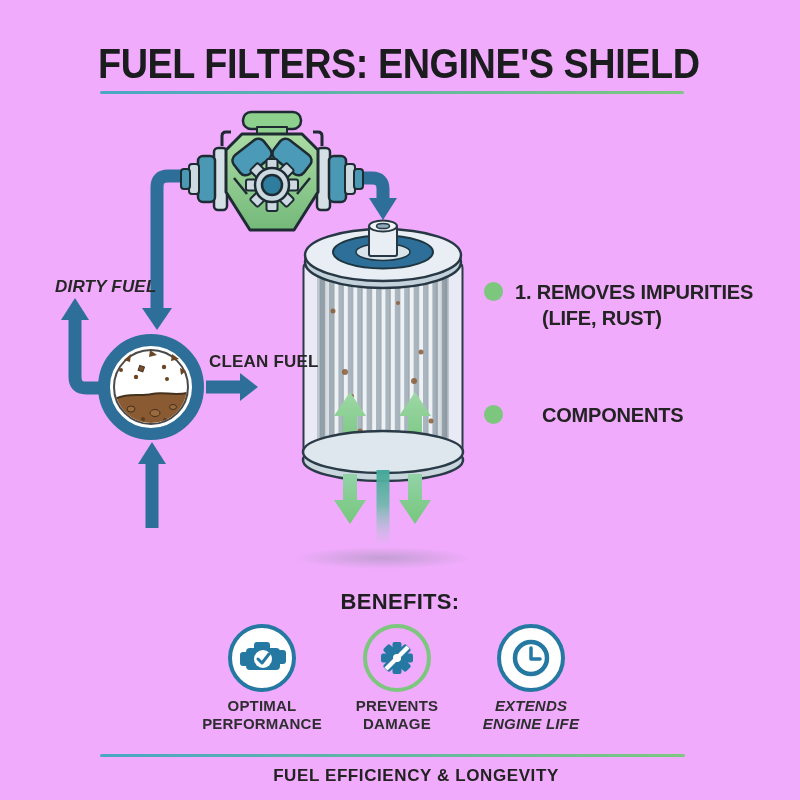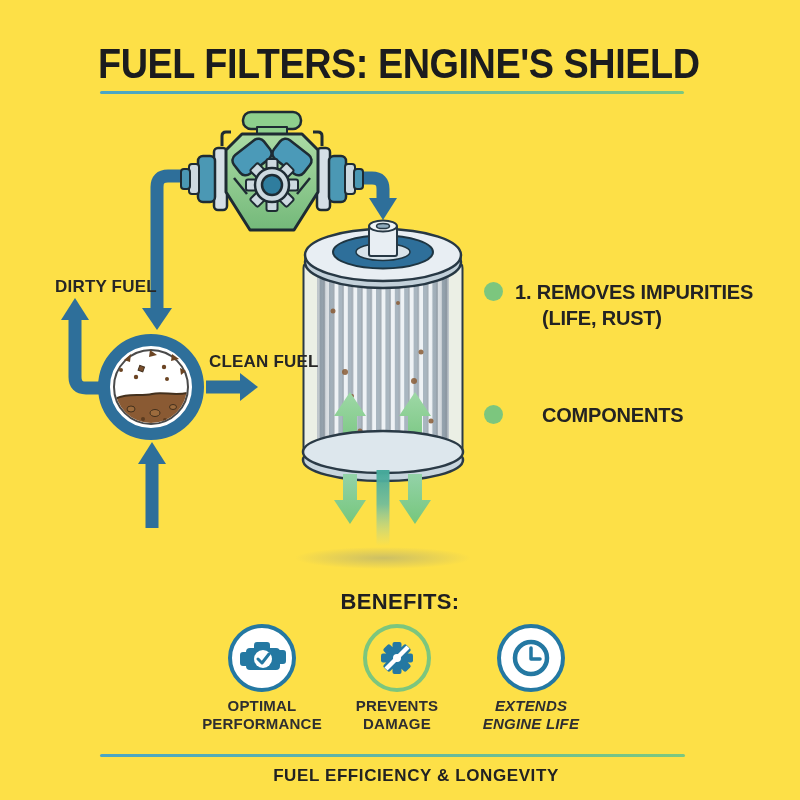--- a/index.html
+++ b/index.html
@@ -1,16 +1,16 @@
 <!DOCTYPE html>
 <html><head>
 <meta charset="utf-8">
 <style>
   html,body{margin:0;padding:0;background:#fff;}
-  .canvas{position:relative;width:800px;height:800px;background:#fde047;
+  .canvas{position:relative;width:800px;height:800px;background:#f0abfc;
           font-family:"Liberation Sans",sans-serif;overflow:hidden;color:#1d1d1f;}
   .abs{position:absolute;}
   .page-title{left:98px;top:40px;font-size:42px;font-weight:800;letter-spacing:-0.5px;
               white-space:nowrap;transform:scaleX(.9);transform-origin:left center;color:#1b1c1e;}
   .title-rule{left:100px;top:91px;width:584px;height:3px;
               background:linear-gradient(90deg,#4aa6c4,#7cc87f);border-radius:2px;}
   .flow-label{font-size:17px;font-weight:600;letter-spacing:.2px;color:#262626;white-space:nowrap;}
   .feature{display:flex;align-items:flex-start;width:280px;}
   .feature .dot{width:19px;height:19px;border-radius:50%;background:#7cc67e;flex:0 0 19px;margin-top:3px;}
   .feature .txt{margin-left:12px;font-size:20px;font-weight:700;letter-spacing:-.2px;line-height:26px;color:#232323;white-space:nowrap;}
@@ -175,21 +175,21 @@
         <rect x="246" y="179.5" width="52" height="11" rx="2" fill="#cdd9e0" stroke="#1e2b33" stroke-width="2"></rect>
         <rect x="246" y="179.5" width="52" height="11" rx="2" transform="rotate(45 272 185)" fill="#cdd9e0" stroke="#1e2b33" stroke-width="2"></rect>
         <rect x="246" y="179.5" width="52" height="11" rx="2" transform="rotate(90 272 185)" fill="#cdd9e0" stroke="#1e2b33" stroke-width="2"></rect>
         <rect x="246" y="179.5" width="52" height="11" rx="2" transform="rotate(135 272 185)" fill="#cdd9e0" stroke="#1e2b33" stroke-width="2"></rect>
         <circle cx="272" cy="185" r="17" fill="#cdd9e0" stroke="#1e2b33" stroke-width="2.5"></circle>
         <circle cx="272" cy="185" r="10" fill="#2f7d9e" stroke="#1e2b33" stroke-width="2.5"></circle>
       </g>
     </g>
   </svg>
 
-  <div class="abs flow-label" style="left:55px;top:277px;">DIRTY FUEL</div>
+  <div class="abs flow-label" style="left:55px;top:277px;font-style:italic;">DIRTY FUEL</div>
   <div class="abs flow-label" style="left:209px;top:352px;">CLEAN FUEL</div>
 
   <div class="abs feature" style="left:484px;top:279px;">
     <span class="dot"></span>
     <span class="txt">
       <span>1. REMOVES IMPURITIES</span>
       <span class="l2">(LIFE, RUST)</span>
     </span>
   </div>
   <div class="abs feature" style="left:484px;top:402px;">

